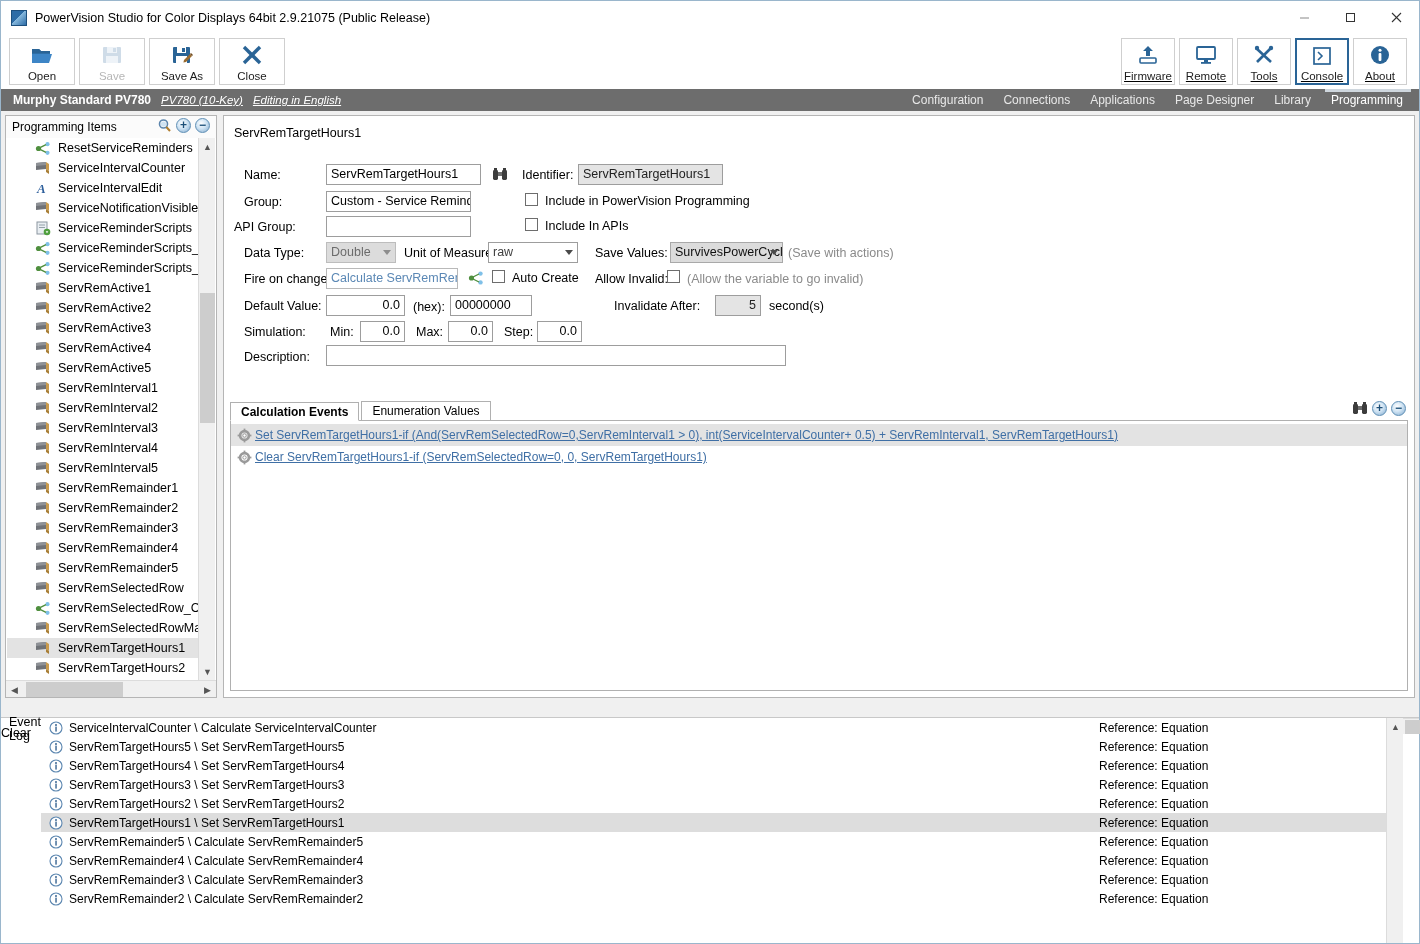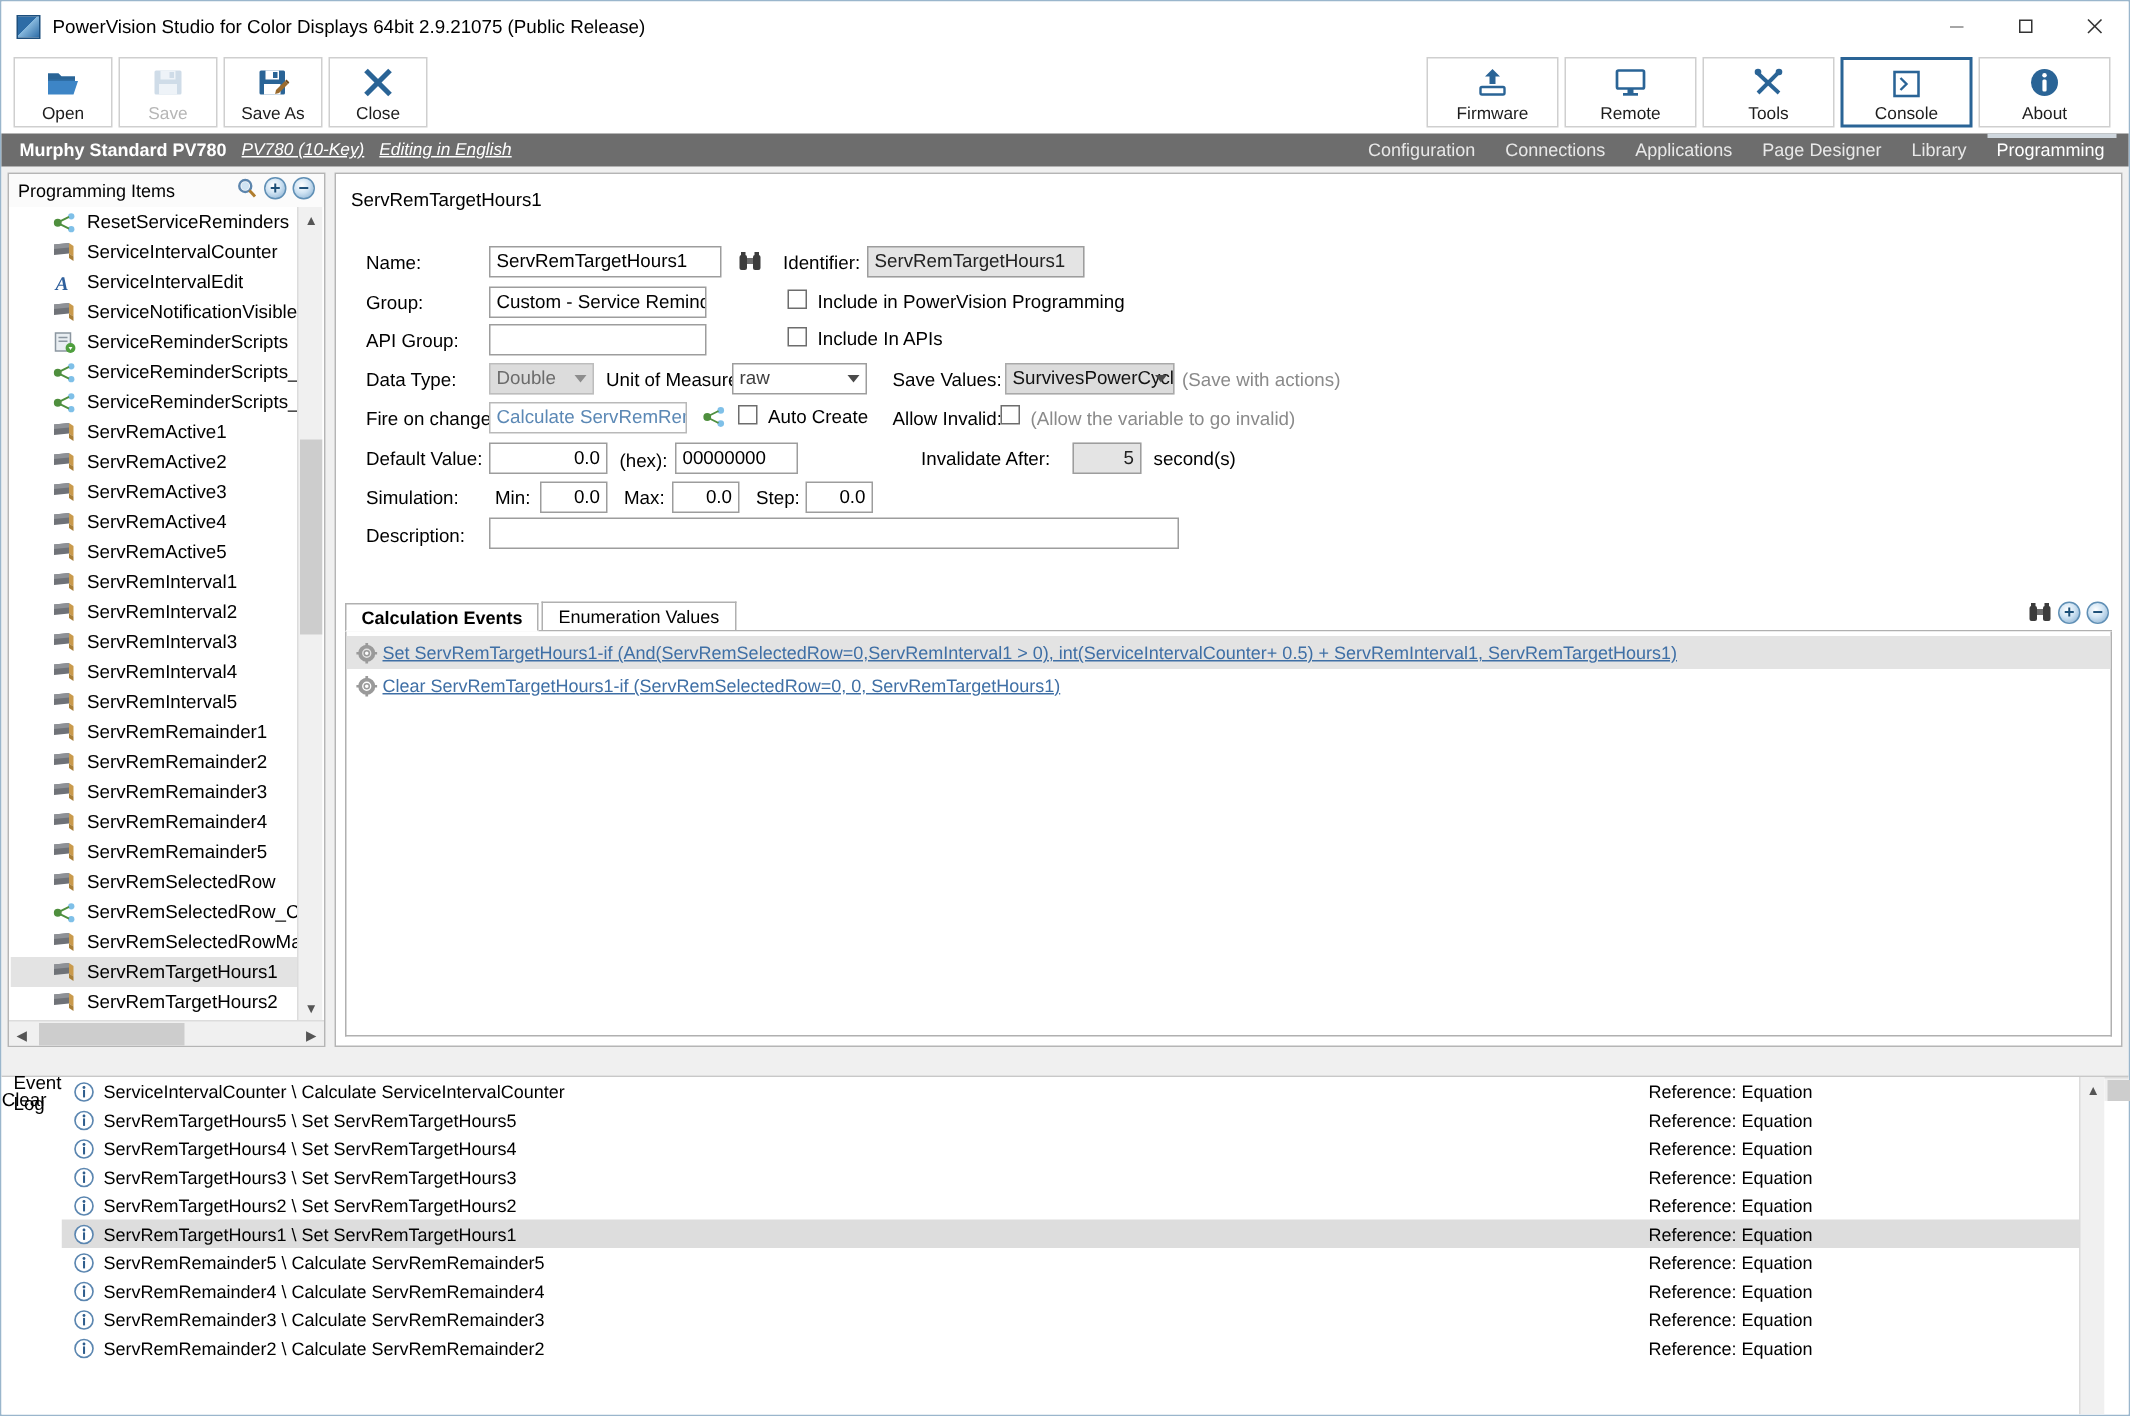--- a/index.html
+++ b/index.html
@@ -78,21 +78,21 @@
   }
   .tbtn.sel { border: 2px solid #2a6496; }
   .tbtn .ticon { height: 24px; display:flex; align-items:center; justify-content:center; }
   .tbtn .tlabel { font-size: 11.5px; color: #1c1c1c; line-height: 14px; margin-top:2px; }
   .tbtn.disabled .tlabel { color: #b6b6b6; }
   .toolbar-right {
     position: absolute;
     right: 8px; top: 4px;
     display: flex;
   }
-  .toolbar-right .tbtn { width: 88px; }
+  .toolbar-right .tbtn { width: 54px; text-decoration: underline; }
 
   
   .headerbar {
     flex: 0 0 22px;
     height: 22px;
     background: #6d6d6d;
     color: #ffffff;
     display: flex;
     align-items: center;
     padding-left: 12px;
@@ -908,21 +908,21 @@
           </svg>
         </span>
         <div class="lbl" style="left:292px; top:20px;">Identifier:</div>
         <div class="inp ro" style="left:348px; top:16px; width:145px;">ServRemTargetHours1</div>
 
         <div class="lbl" style="left:14px; top:47px;">Group:</div>
         <div class="inp" style="left:96px; top:43px; width:145px;">Custom - Service Reminders</div>
         <div class="cb" style="left:295px; top:45px;"></div>
         <div class="lbl" style="left:315px; top:46px;">Include in PowerVision Programming</div>
 
-        <div class="lbl" style="left:14px; top:72px;">API Group:</div>
+        <div class="lbl" style="left:4px; top:72px;">API Group:</div>
         <div class="inp" style="left:96px; top:68px; width:145px;"></div>
         <div class="cb" style="left:295px; top:70px;"></div>
         <div class="lbl" style="left:315px; top:71px;">Include In APIs</div>
 
         <div class="lbl" style="left:14px; top:98px;">Data Type:</div>
         <div class="sel-box gray" style="left:96px; top:94px; width:70px;">
           <span>Double</span>
           <span class="caret"></span>
         </div>
         <div class="lbl" style="left:174px; top:98px;">Unit of Measure:</div>

